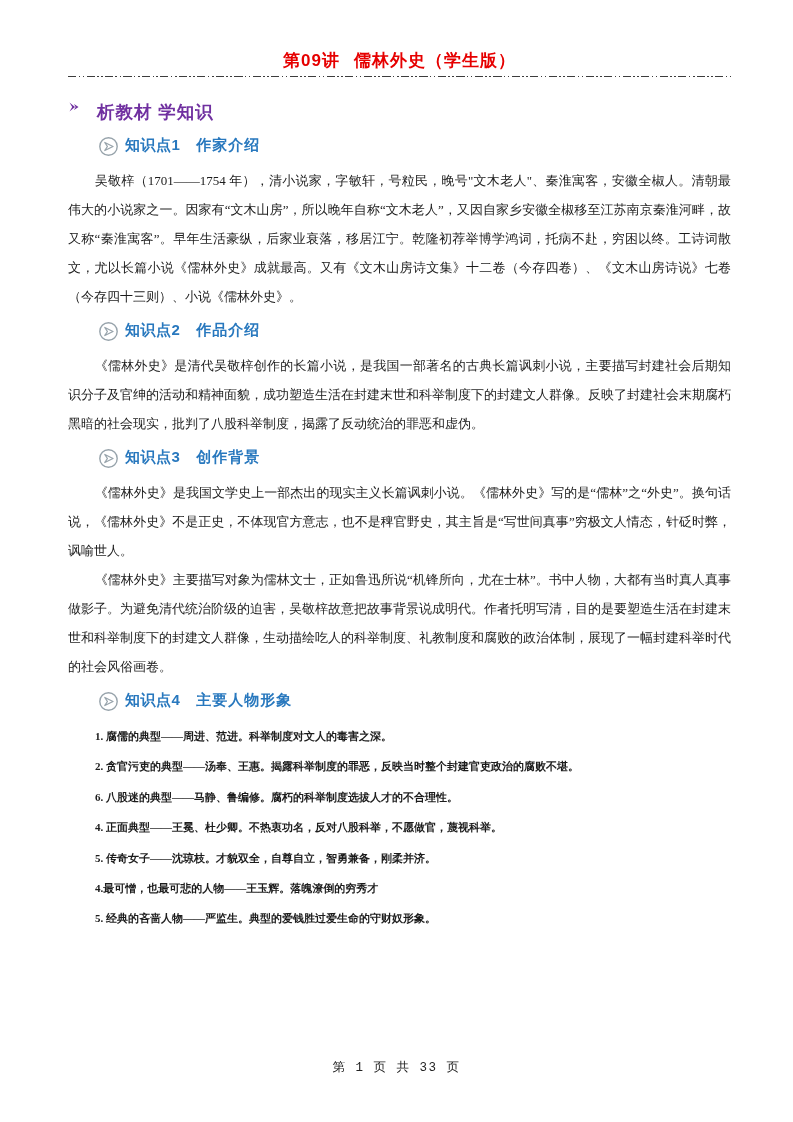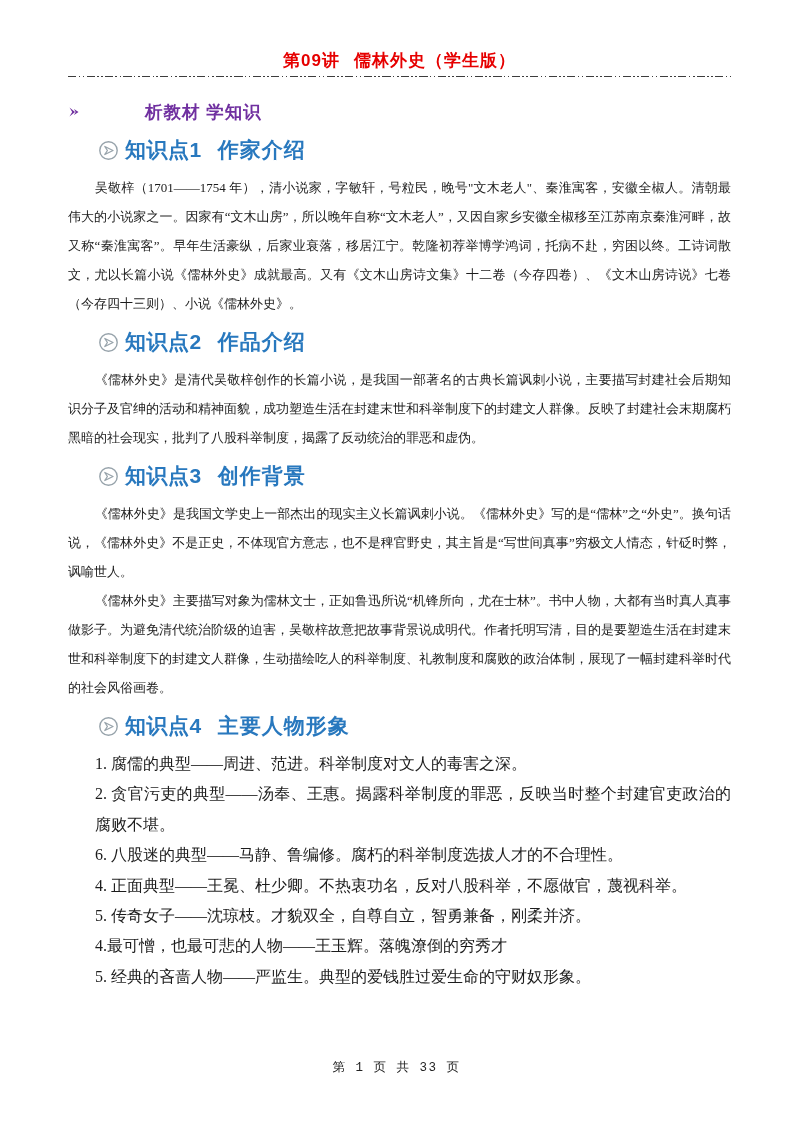--- a/index.html
+++ b/index.html
@@ -34,56 +34,56 @@
       #3c3c3c 10.5px, #3c3c3c 12px,
       transparent 12px, transparent 14.5px,
       #3c3c3c 14.5px, #3c3c3c 16px,
       transparent 16px, transparent 18.5px);
     background-size: 100% 1px;
     background-repeat: no-repeat;
     background-position: 0 0;
   }
 
   .main-heading {
-    display: flex; align-items: center;
+    display: flex; 
     margin: 22px 0 12px 0;
     font-family: "Liberation Sans", "DejaVu Sans", sans-serif;
     font-weight: bold; font-size: 17.5px;
     color: #7030a0;
     letter-spacing: 1px;
-    gap: 48px;
   }
   .main-heading .arrow { margin-right: 15px; display: inline-flex; }
 
   .kp-head {
-    display: flex; align-items: center;
+    display: flex; align-items: flex-start;
     margin: 10px 0 9px 30px;
     font-family: "Liberation Sans", "DejaVu Sans", sans-serif;
-    font-weight: bold; font-size: 21px;
+    font-weight: bold; font-size: 15px;
     color: #2878be;
   }
   .kp-icon { display: inline-flex; margin-right: 6px; }
   .kp-label { margin-right: 16px; letter-spacing: 0.5px; }
   .kp-title { letter-spacing: 1px; }
 
   p.body {
     margin: 0;
     font-size: 13px;
     line-height: 29px;
     text-align: justify;
     text-indent: 2.05em;
     word-break: break-all;
   }
 
   .item-list { margin: 2px 0 0 27px; }
   .item-list .item {
-    font-size: 16px;
+    font-size: 11px;
     line-height: 30.4px;
     text-align: justify;
     word-break: break-all;
+    font-weight: bold;
   }
 
   .footer {
     position: absolute;
     bottom: 46px; left: 0;
     width: 100%;
     text-align: center;
     font-size: 12.5px;
     letter-spacing: 1.5px;
     color: #222;

